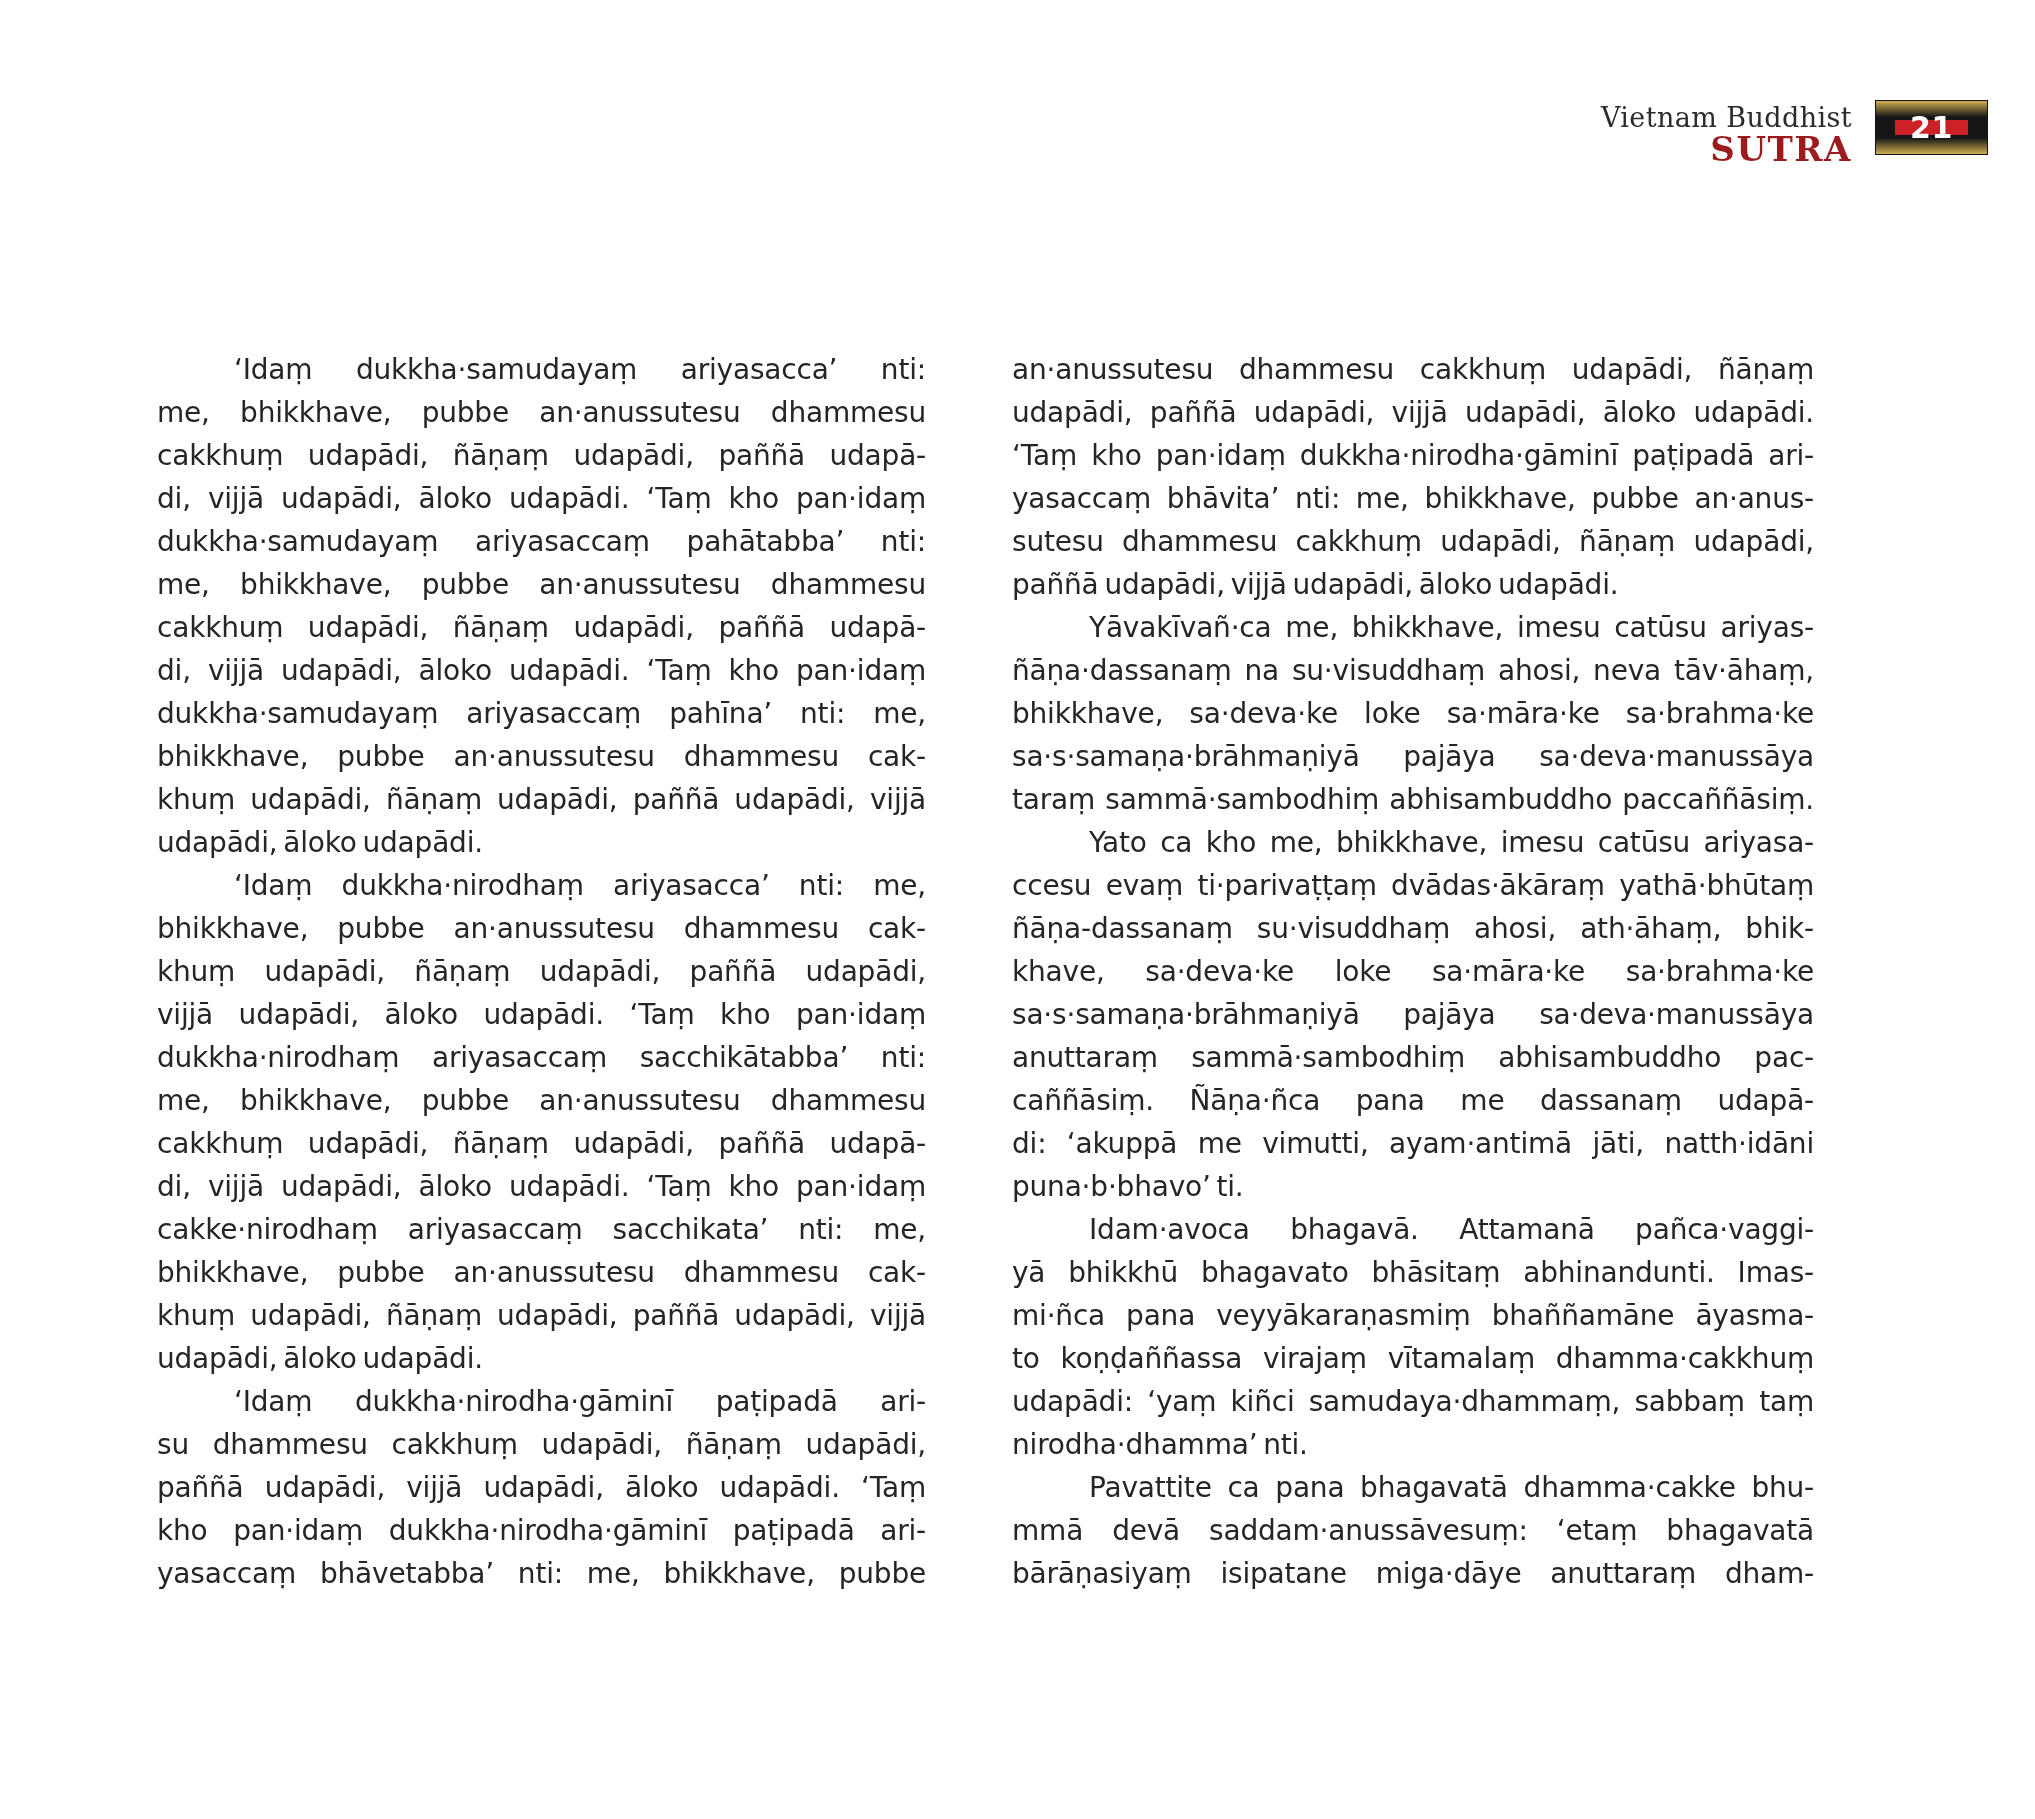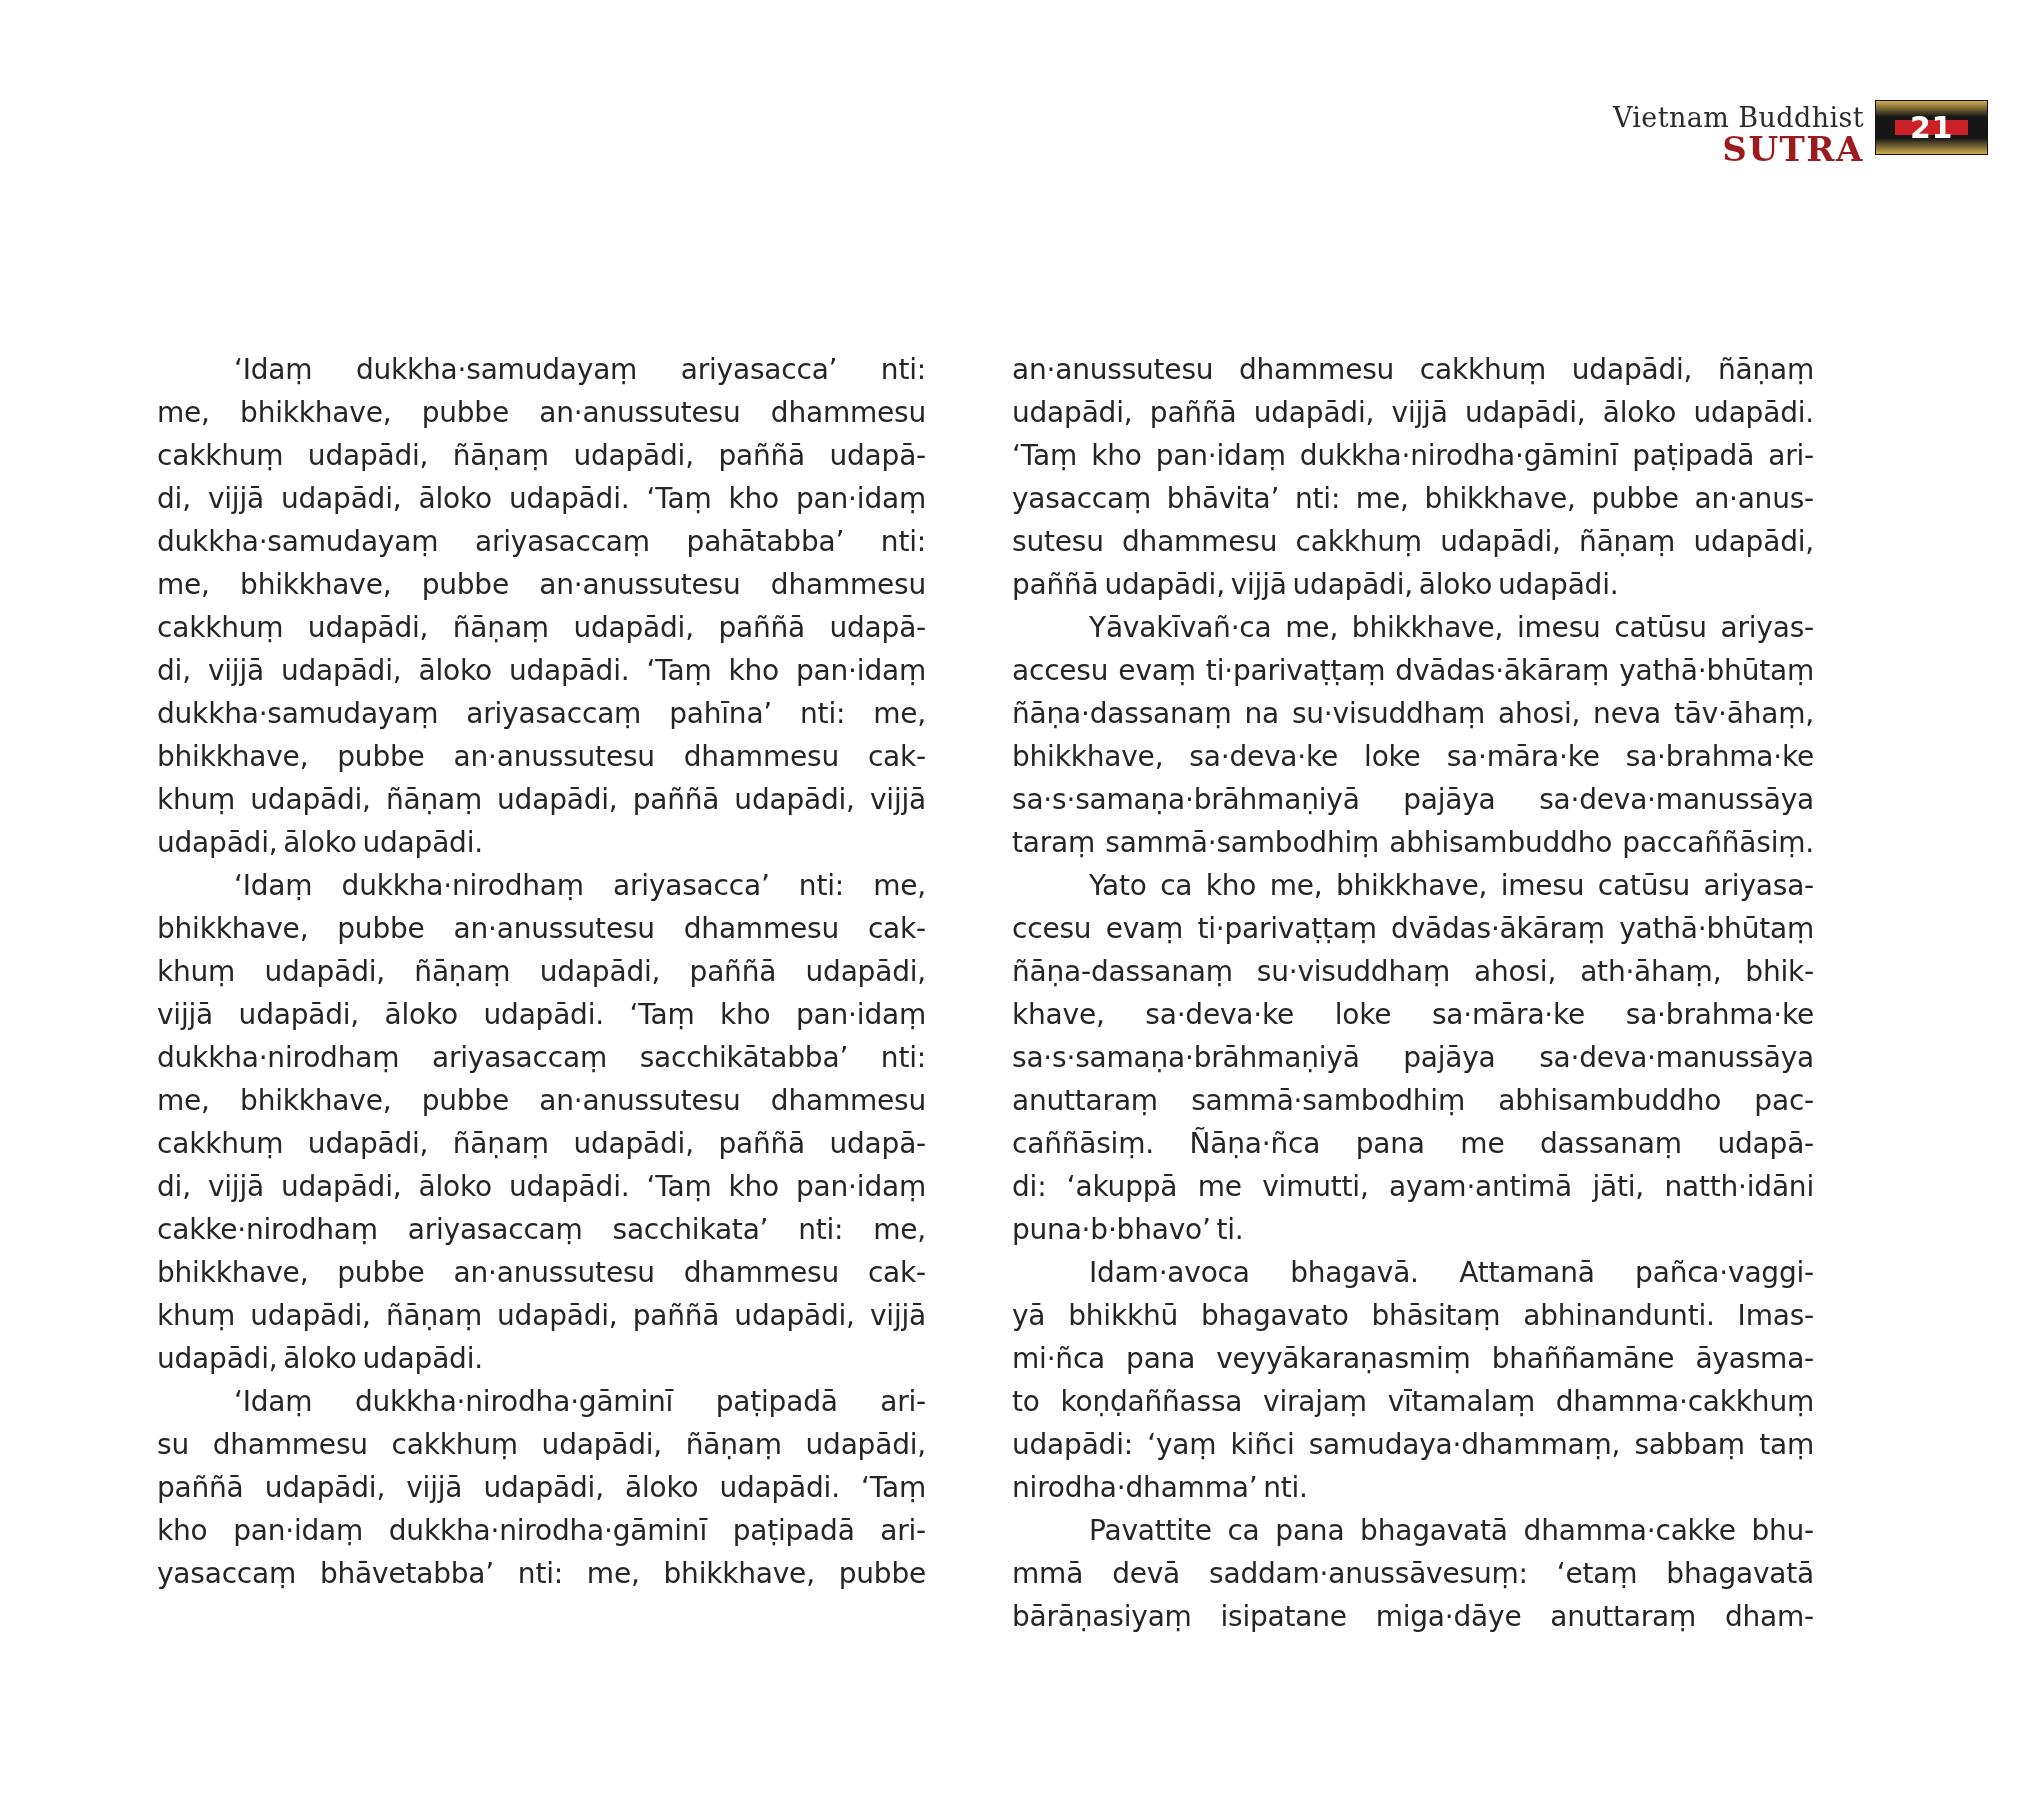--- a/index.html
+++ b/index.html
@@ -12,21 +12,21 @@
     font-family: "DejaVu Sans", "Liberation Sans", sans-serif;
   }
 
   
   .header {
     position: absolute;
     top: 100px;
     right: 47px;
     display: flex;
     align-items: flex-start;
-    gap: 11px;
+    gap: 23px;
   }
   .brand {
     text-align: right;
     margin-top: 2.9px;
   }
   .brand-title {
     font-family: "DejaVu Serif", "Liberation Serif", serif;
     font-size: 27px;
     line-height: 29px;
     color: #2d2a2a;
@@ -147,21 +147,20 @@
   </div>
 
   <div class="col col-right">
     <div class="ln">an·anussutesu dhammesu cakkhuṃ udapādi, ñāṇaṃ</div>
     <div class="ln">udapādi, paññā udapādi, vijjā udapādi, āloko udapādi.</div>
     <div class="ln">‘Taṃ kho pan·idaṃ dukkha·nirodha·gāminī paṭipadā ari-</div>
     <div class="ln">yasaccaṃ bhāvita’ nti: me, bhikkhave, pubbe an·anus-</div>
     <div class="ln">sutesu dhammesu cakkhuṃ udapādi, ñāṇaṃ udapādi,</div>
     <div class="ln end">paññā udapādi, vijjā udapādi, āloko udapādi.</div>
     <div class="ln in">Yāvakīvañ·ca me, bhikkhave, imesu catūsu ariyas-</div>
-    <div class="ln">accesu evaṃ ti·parivaṭṭaṃ dvādas·ākāraṃ yathā·bhūtaṃ</div>
     <div class="ln">ñāṇa·dassanaṃ na su·visuddhaṃ ahosi, neva tāv·āhaṃ,</div>
     <div class="ln">bhikkhave, sa·deva·ke loke sa·māra·ke sa·brahma·ke</div>
     <div class="ln">sa·s·samaṇa·brāhmaṇiyā pajāya sa·deva·manussāya anut-</div>
     <div class="ln">taraṃ sammā·sambodhiṃ abhisambuddho paccaññāsiṃ.</div>
     <div class="ln in">Yato ca kho me, bhikkhave, imesu catūsu ariyasa-</div>
     <div class="ln">ccesu evaṃ ti·parivaṭṭaṃ dvādas·ākāraṃ yathā·bhūtaṃ</div>
     <div class="ln">ñāṇa-dassanaṃ su·visuddhaṃ ahosi, ath·āhaṃ, bhik-</div>
     <div class="ln">khave, sa·deva·ke loke sa·māra·ke sa·brahma·ke</div>
     <div class="ln">sa·s·samaṇa·brāhmaṇiyā pajāya sa·deva·manussāya</div>
     <div class="ln">anuttaraṃ sammā·sambodhiṃ abhisambuddho pac-</div>

